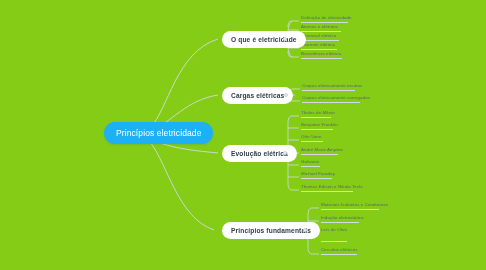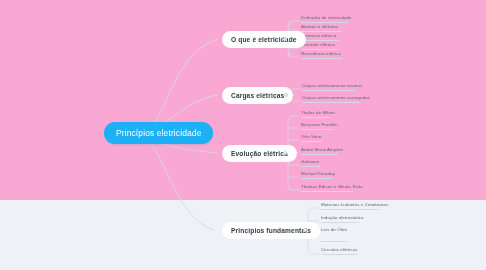--- a/index.html
+++ b/index.html
@@ -11,22 +11,22 @@
     height: 270px;
     overflow: hidden;
     background: #eef2f7;
     font-family: "Liberation Sans", sans-serif;
     -webkit-font-smoothing: antialiased;
   }
 
   #mindmap-canvas {
     position: relative;
     width: 486px;
-    height: 200px;
-    background: #f9a8d4;
+    height: 270px;
+    background: #84cc16;
   }
 
   #connector-layer {
     position: absolute;
     left: 0;
     top: 0;
     width: 486px;
     height: 270px;
     pointer-events: none;
   }

